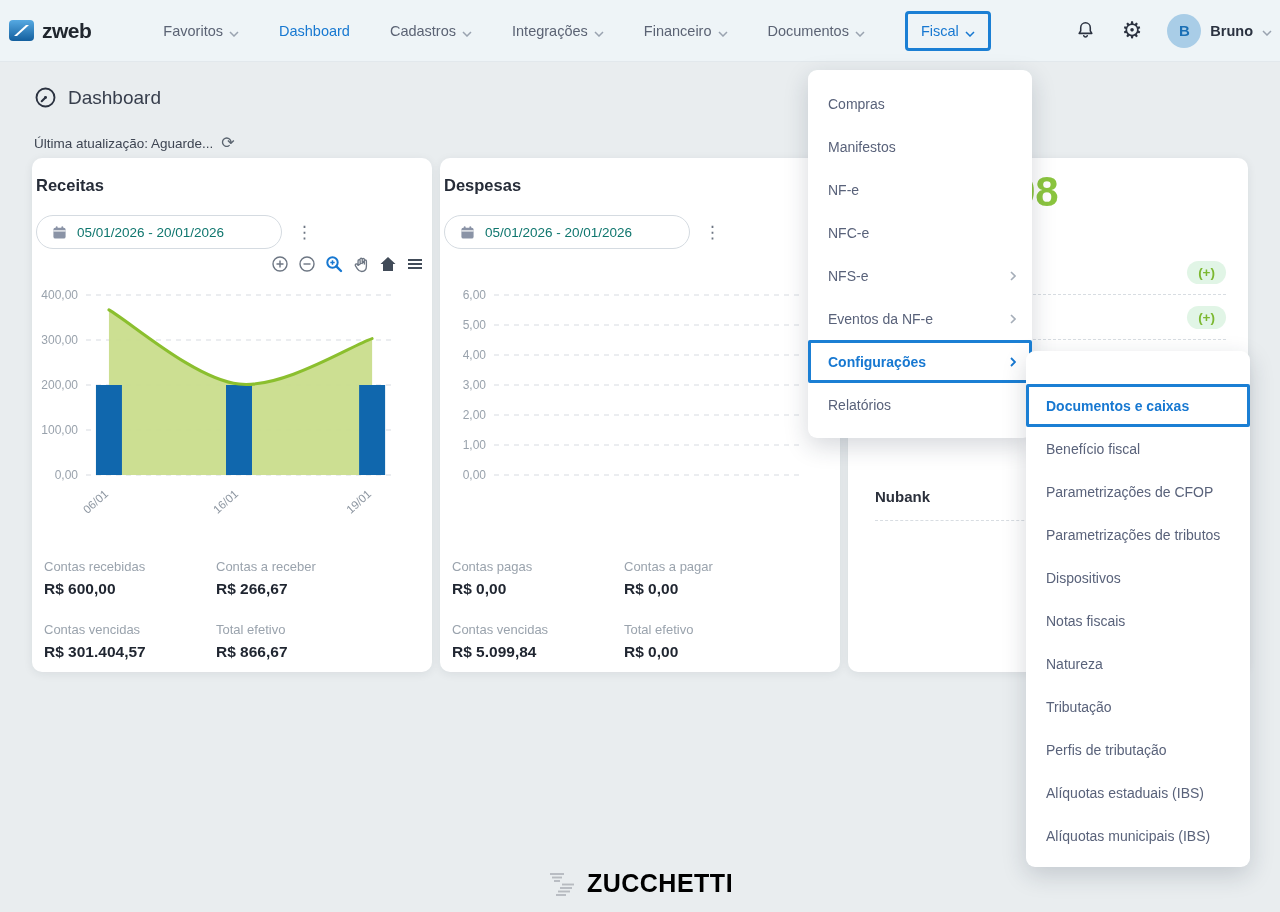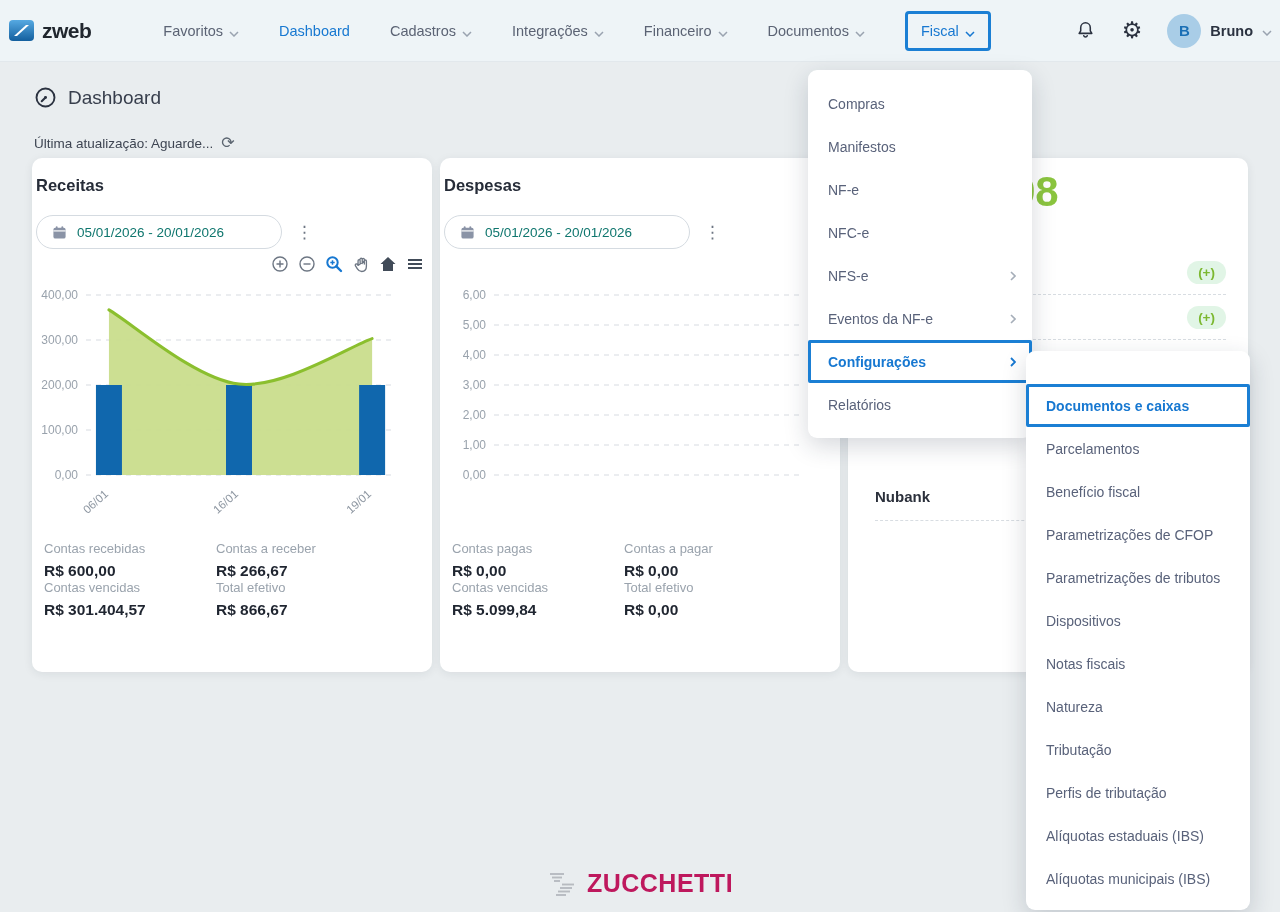--- a/index.html
+++ b/index.html
@@ -52,21 +52,21 @@
   .card-title { font-size:16.5px; font-weight:bold; color:#262c38; }
   .date-row { margin-top:20px; display:flex; align-items:center; }
   .date-pill { display:inline-flex; align-items:center; gap:10px; width:246px; height:34px;
     border:1px solid #d5dbe1; border-radius:17px; padding:0 15px; background:#fff; cursor:pointer; }
   .date-text { font-size:13.5px; color:#0f766e; }
   .kebab { font-size:17px; color:#6d7683; margin-left:14px; cursor:pointer; line-height:1; }
   .toolbar { margin-top:6px; height:18px; display:flex; justify-content:flex-end;
     align-items:center; gap:9px; padding-right:4px; }
   .toolbar svg { cursor:pointer; }
   .chart-wrap { margin-top:6px; }
-  .stats { display:grid; grid-template-columns:172px 1fr; margin-top:6px; padding-left:8px; }
+  .stats { display:grid; grid-template-columns:172px 1fr; row-gap:24px; margin-top:24px; padding-left:8px; }
   .stat-label { font-size:13px; color:#9aa3ad; margin-bottom:6px; }
   .stat-value { font-size:15.5px; font-weight:bold; color:#1f2530; }
 
   
   .big-total { position:absolute; left:164px; top:10px; font-size:42px; font-weight:bold;
     color:#8bc53f; z-index:1; }
   .saldo-rows { position:absolute; left:110px; right:22px; top:92px; }
   .saldo-row { height:45px; display:flex; align-items:center; justify-content:space-between;
     gap:12px; border-bottom:1px dashed #d8dde2; }
   .saldo-value { font-size:15.5px; font-weight:bold; color:#1f2530; }
@@ -84,21 +84,21 @@
   .mi { height:43px; display:flex; align-items:center; padding:0 16px 0 20px;
     font-size:14px; font-weight:500; color:#59627a; cursor:pointer; white-space:nowrap; }
   .mi .chev-r { margin-left:auto; color:#a6aeb9; display:flex; }
   .mi.hl { color:#1778d1; font-weight:bold; border:3px solid #1b7fd4; border-radius:2px;
     padding:0 13px 0 17px; }
   .mi.hl .chev-r { color:#1778d1; }
 
   
   .footer-brand { position:absolute; left:0; right:0; bottom:14px; display:flex;
     align-items:center; justify-content:center; gap:10px; }
-  .footer-text { font-size:25px; font-weight:800; color:#be185d; letter-spacing:0.5px; }
+  .footer-text { font-size:25px; font-weight:800; color:#000000; letter-spacing:0.5px; }
 </style>
 </head>
 <body>
 
 <div class="navbar">
   <div class="logo">
     <svg width="27" height="27" viewBox="0 0 27 27">
       <defs>
           <linearGradient id="lg" x1="0" y1="0" x2="0" y2="1">
         <stop offset="0" stop-color="#56a9e2"></stop>
@@ -379,23 +379,20 @@
   <div class="mi">
       <span>Relatórios</span>
     </div>
 </div>
 
 <div class="menu" id="config-submenu">
   <div class="mi hl">
       <span>Documentos e caixas</span>
     </div>
   <div class="mi">
-      <span>Parcelamentos</span>
-    </div>
-  <div class="mi">
       <span>Benefício fiscal</span>
     </div>
   <div class="mi">
       <span>Parametrizações de CFOP</span>
     </div>
   <div class="mi">
       <span>Parametrizações de tributos</span>
     </div>
   <div class="mi">
       <span>Dispositivos</span>

